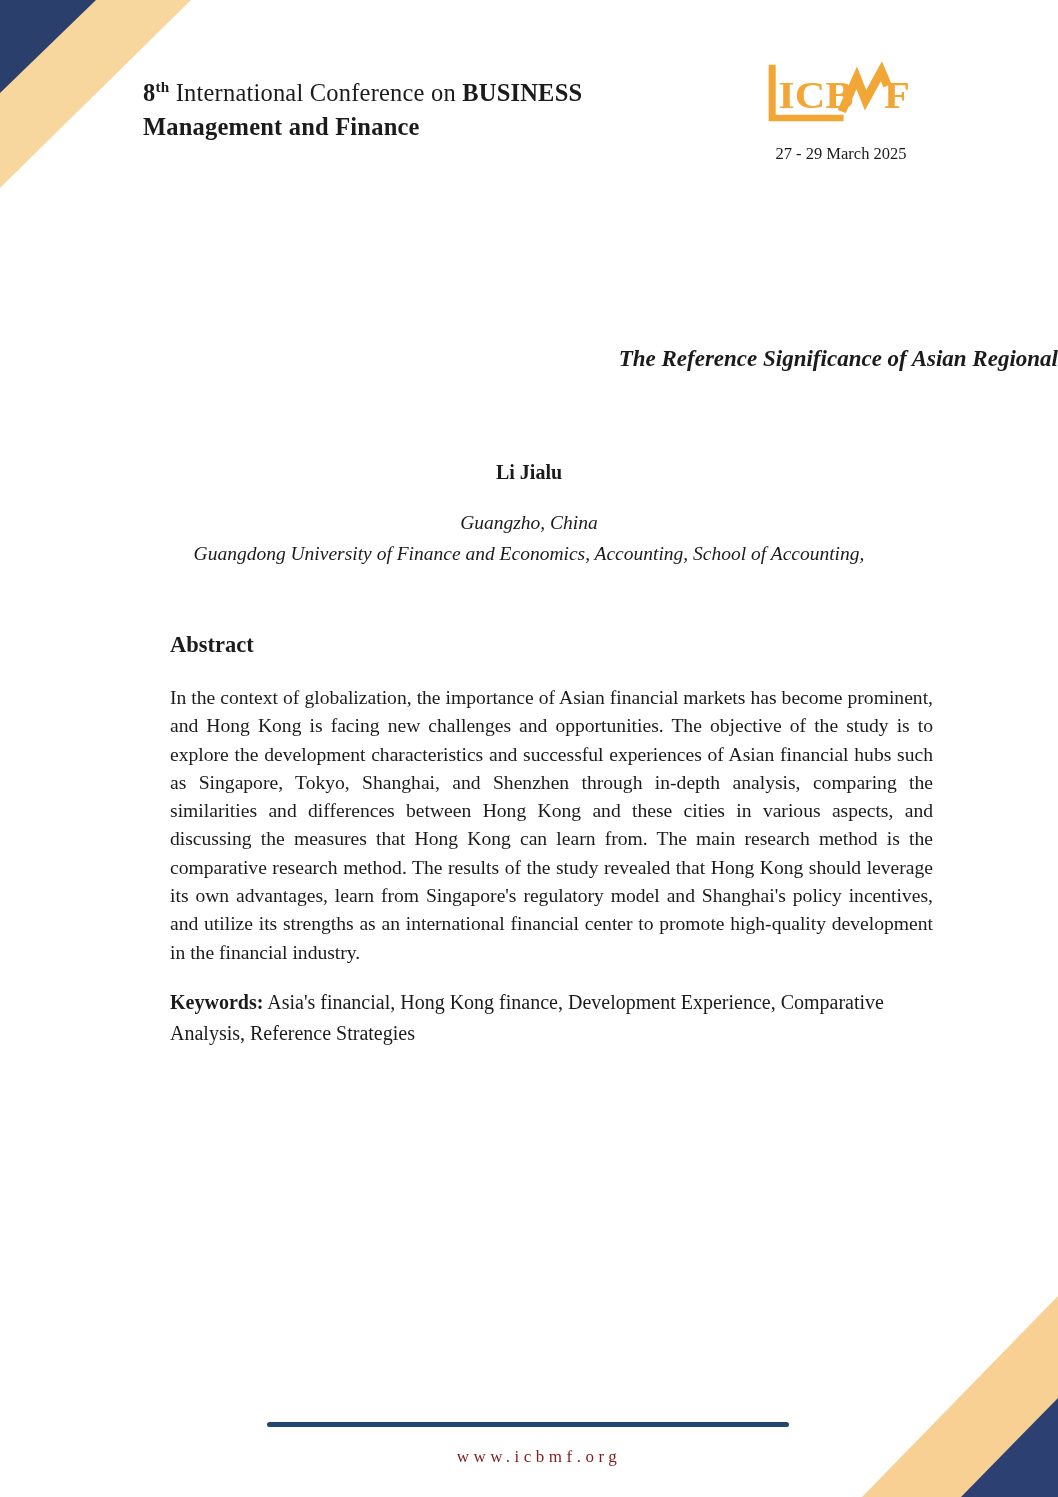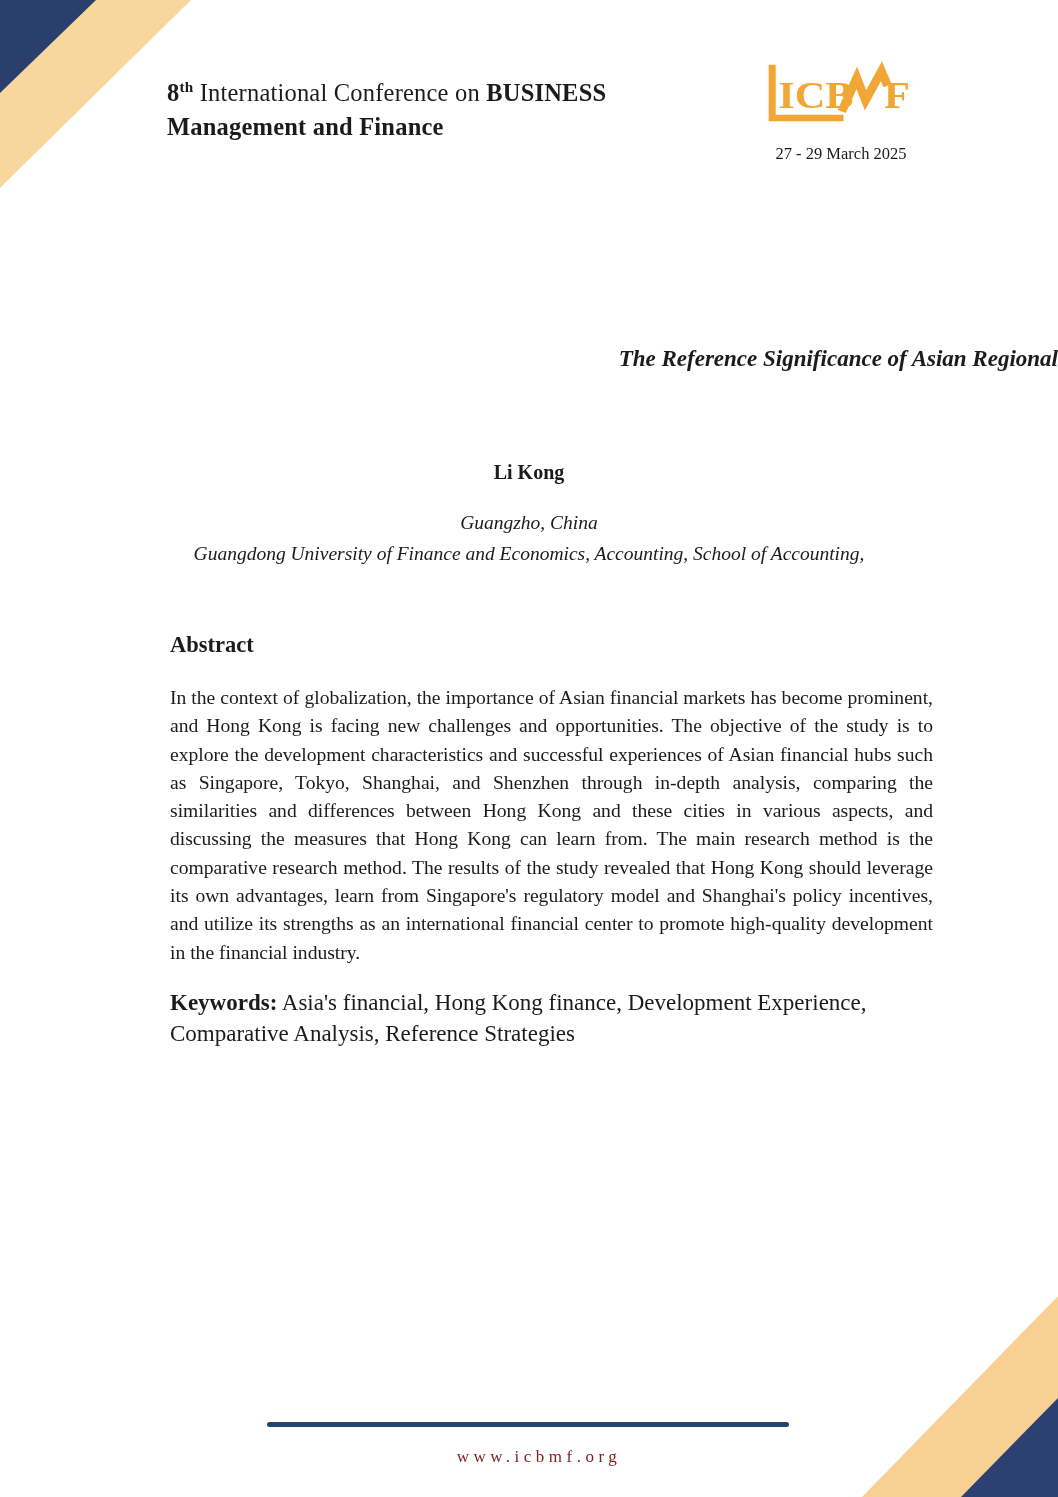--- a/index.html
+++ b/index.html
@@ -38,21 +38,20 @@
     clip-path: polygon(100% 0, 100% 100%, 0 100%);
   }
 
   
   .conf-name {
     position: absolute;
     left: 143px; top: 76px;
     font-size: 24.5px;
     line-height: 34px;
     letter-spacing: 0.2px;
-    margin-left: 24px;
   }
   .conf-name .bold { font-weight: bold; }
   .conf-name sup { font-size: 62%; font-weight: bold; vertical-align: super; line-height: 0; }
 
   .logo-block { position: absolute; left: 766px; top: 60px; width: 150px; }
   .logo-svg { display: block; }
   .logo-date-clip {
     margin-top: 18px;
     height: 17px;
     overflow: hidden;
@@ -107,21 +106,21 @@
     left: 170px; top: 684px;
     width: 763px;
     font-size: 19.6px;
     line-height: 28.3px;
     text-align: justify;
   }
   .keywords {
     position: absolute;
     left: 170px; top: 987px;
     width: 763px;
-    font-size: 23px;
+    font-size: 20px;
     line-height: 31px;
   }
   .keywords .kw-label { font-weight: bold; }
 
   
   .footer-rule {
     position: absolute;
     left: 267px; top: 1422px;
     width: 522px; height: 5px;
     background: #24456e;
@@ -161,21 +160,21 @@
     </svg>
     <div class="logo-date-clip">
       <span>27 - 29 March 2025</span>
     </div>
   </div>
 
   <h1 class="paper-title">
     <div>The Reference Significance of Asian Regional</div>
   </h1>
 
-  <div class="author">Li Kong</div>
+  <div class="author">Li Jialu</div>
 
   <div class="affiliation">
     <div>Guangzho, China</div>
     <div>Guangdong University of Finance and Economics, Accounting, School of Accounting,</div>
   </div>
 
   <h2 class="abstract-heading">Abstract</h2>
   <p class="abstract-body">In the context of globalization, the importance of Asian financial markets has become prominent, and Hong Kong is facing new challenges and opportunities. The objective of the study is to explore the development characteristics and successful experiences of Asian financial hubs such as Singapore, Tokyo, Shanghai, and Shenzhen through in-depth analysis, comparing the similarities and differences between Hong Kong and these cities in various aspects, and discussing the measures that Hong Kong can learn from. The main research method is the comparative research method. The results of the study revealed that Hong Kong should leverage its own advantages, learn from Singapore's regulatory model and Shanghai's policy incentives, and utilize its strengths as an international financial center to promote high-quality development in the financial industry.</p>
 
   <p class="keywords"><span class="kw-label">Keywords:</span><span> Asia's financial, Hong Kong finance, Development Experience, Comparative Analysis, Reference Strategies</span></p>

